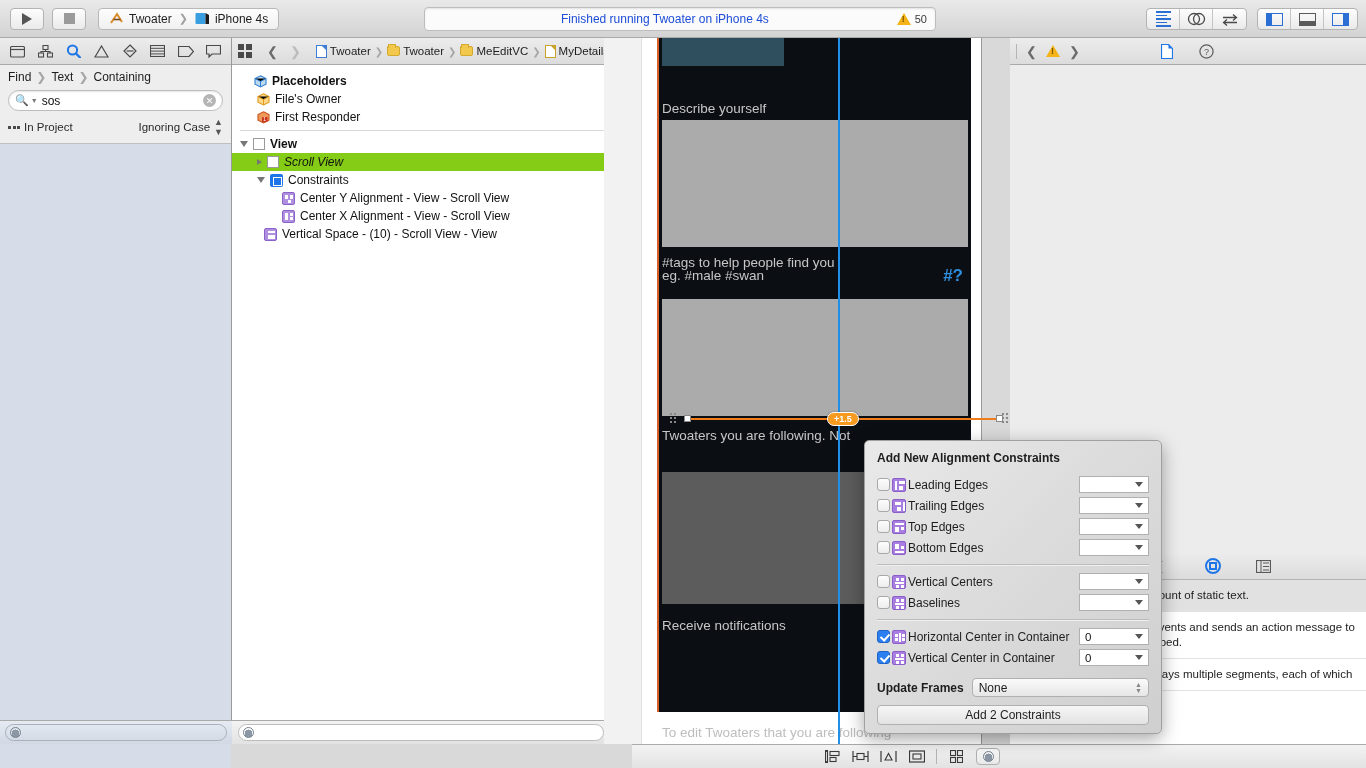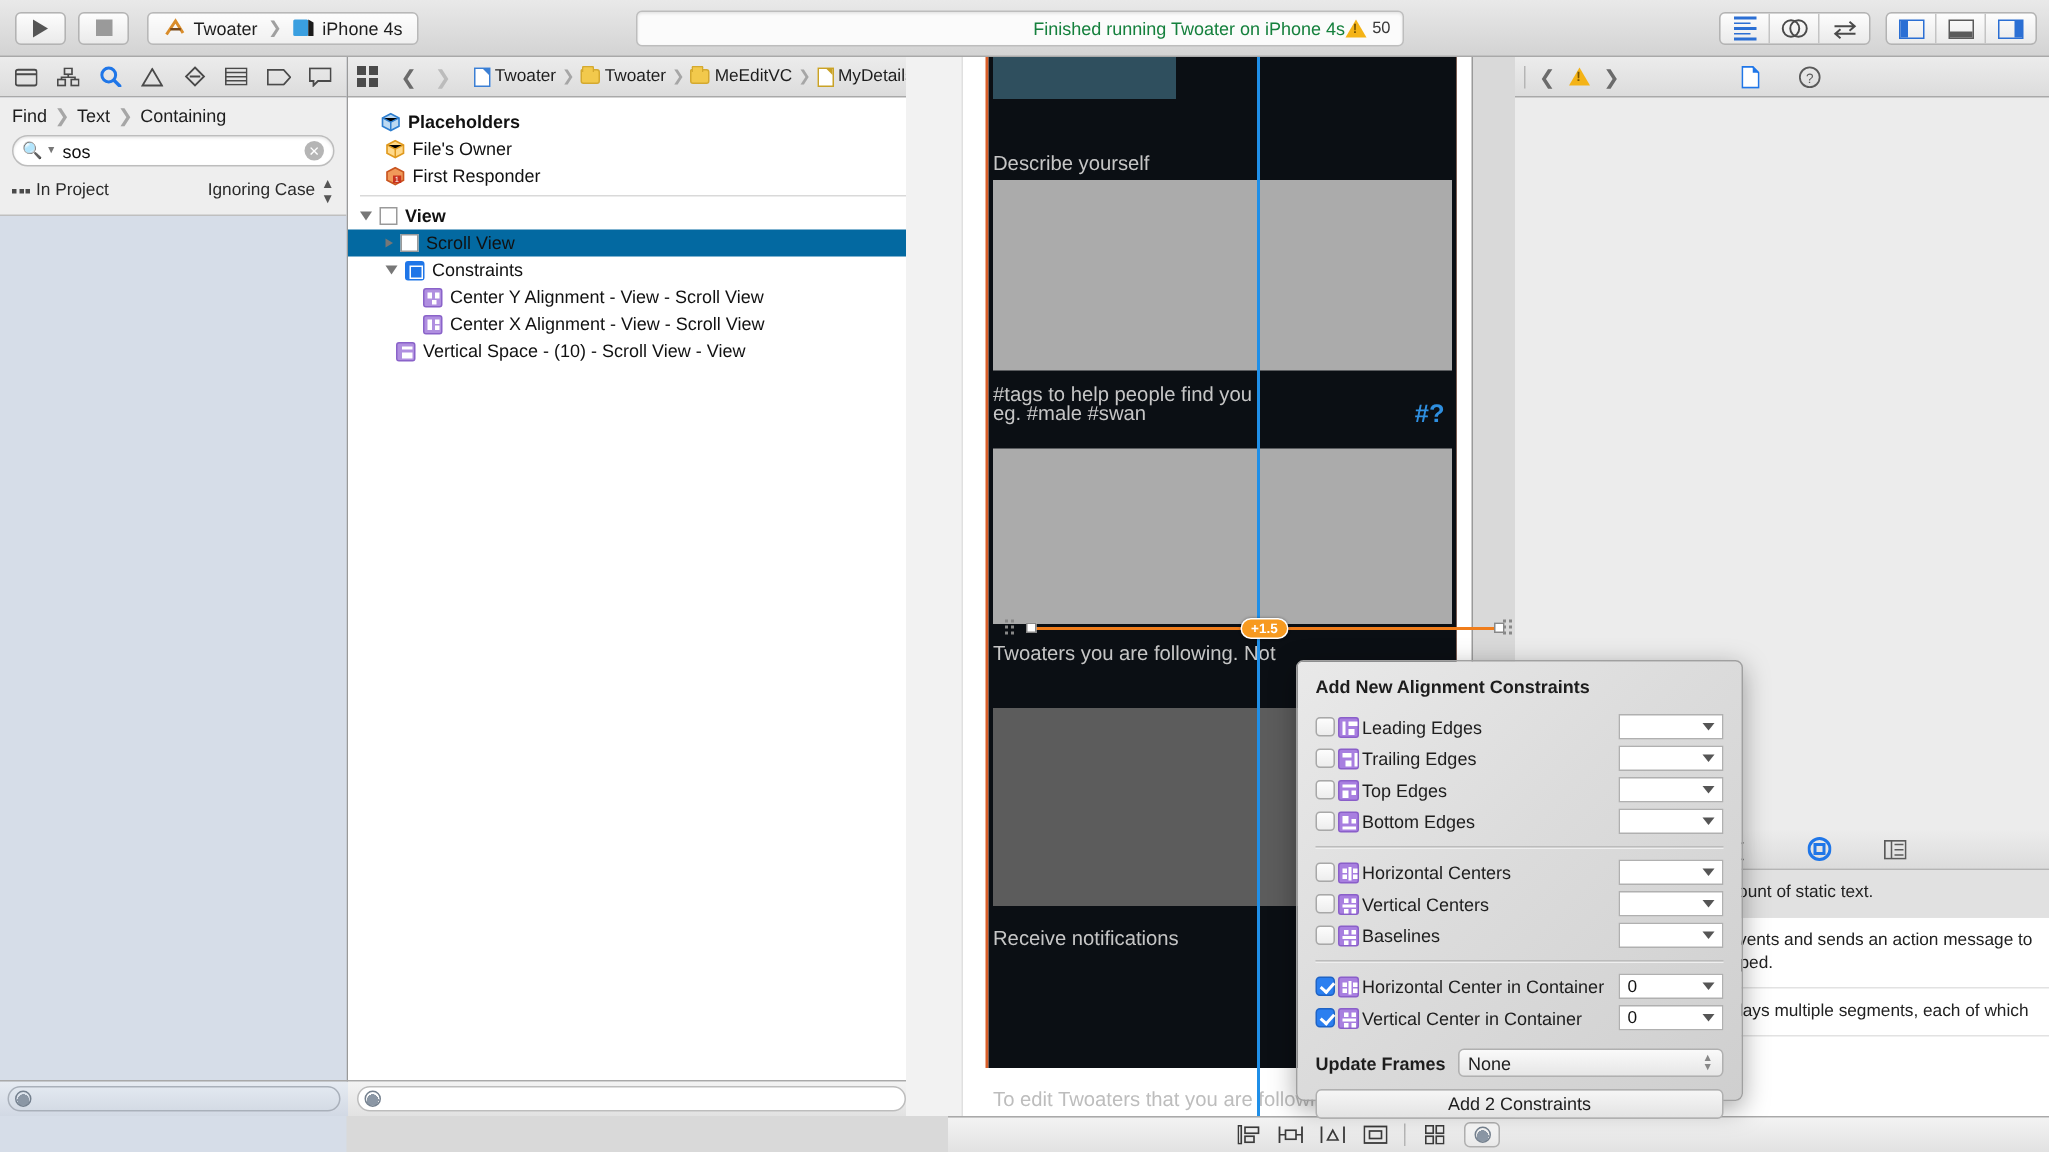--- a/index.html
+++ b/index.html
@@ -42,21 +42,21 @@
     display: flex; align-items: center; padding: 0 10px; gap: 5px;
     font-size: 12px; color: #1d1d1d;
   }
   .scheme .sep { color: #a0a0a0; font-size: 11px; margin: 0 2px; }
   .status-bar {
     position: absolute; left: 424px; top: 7px; width: 512px; height: 24px;
     background: #fbfbfb; border: 1px solid #bdbdbd; border-radius: 4px;
     display: flex; align-items: center; padding: 0 8px;
     box-shadow: inset 0 1px 2px rgba(0,0,0,0.10);
   }
-  .status-bar .txt { flex: 1; text-align: right; font-size: 12px; color: #15803d; }
+  .status-bar .txt { flex: 1; text-align: center; font-size: 12px; color: #1d4ed8; }
   .warn-group { display: flex; align-items: center; gap: 4px; }
   .warn-tri {
     width: 0; height: 0;
     border-left: 7px solid transparent; border-right: 7px solid transparent;
     border-bottom: 12px solid #f4b316;
     position: relative;
   }
   .warn-tri::after {
     content: "!"; position: absolute; left: -2px; top: 2px;
     font-size: 9px; font-weight: bold; color: #7a5500; line-height: 1;
@@ -152,21 +152,21 @@
   .crumb { display: flex; align-items: center; gap: 3px; }
   .ic-file { width: 11px; height: 13px; background: #fff; border: 1px solid #3b7fd4; position: relative; }
   .ic-file::after { content:""; position:absolute; right:0; top:0; border-top: 4px solid #3b7fd4; border-left: 4px solid transparent; }
   .ic-folder { width: 13px; height: 10px; background: #f2c94c; border: 1px solid #d4a92f; border-radius: 1px 2px 2px 2px; position: relative; }
   .ic-folder::before { content:""; position:absolute; left:0; top:-3px; width:6px; height:3px; background:#f2c94c; border:1px solid #d4a92f; border-bottom:none; border-radius:1px 1px 0 0;}
   .ic-xib { width: 11px; height: 13px; background: #fff; border: 1px solid #c9a227; position: relative; }
   .ic-xib::after { content:""; position:absolute; right:0; top:0; border-top: 4px solid #c9a227; border-left: 4px solid transparent; }
   .ic-viewbox { width: 12px; height: 12px; border: 1.5px solid #9a9a9a; background: #fff; }
   .outline-tree { padding: 7px 0 0 0; font-size: 12px; color: #111; }
   .tree-row { display: flex; align-items: center; height: 18px; padding-left: 8px; gap: 5px; position: relative; }
-  .tree-row.selected { background: #0369a1; }
+  .tree-row.selected { background: #84cc16; font-style: italic; }
   .tri { width: 0; height: 0; border-left: 5px solid #777; border-top: 3.5px solid transparent; border-bottom: 3.5px solid transparent; }
   .tri.open { border-left: 4.5px solid transparent; border-right: 4.5px solid transparent; border-top: 6px solid #777; border-bottom: none; }
   .tri.blank { border: none; width: 9px; }
   .ic-cube { width: 13px; height: 13px; position: relative; }
   .ic-cube svg { display: block; }
   .ic-constr { width: 13px; height: 13px; background: #1f76e8; border-radius: 2px; position: relative; }
   .ic-constr::after { content:""; position:absolute; left:3px; top:3px; width:7px; height:7px; border:1px solid #fff; }
   .ic-cns { width: 13px; height: 13px; background: #b08fe0; border: 1px solid #8a63c9; border-radius: 2px; position: relative; }
   .ic-cns i { position: absolute; background: #fff; }
   .sep-line { height: 1px; background: #d9d9d9; margin: 4px 8px; }
@@ -795,56 +795,41 @@
           <span class="v"></span>
           <span class="dn-tri"></span>
         </span>
     </div>
 
     <div class="pop-sep"></div>
 
     <div class="pop-row">
       <span class="cbx"></span>
       <span class="pic">
-          <i style="left:6px;top:2px;width:2px;height:9px"></i>
-          <i style="left:2px;top:3px;width:3px;height:3px"></i>
-          <i style="left:9px;top:3px;width:3px;height:3px"></i>
-          <i style="left:2px;top:7.5px;width:3px;height:3px"></i>
-          <i style="left:9px;top:7.5px;width:3px;height:3px"></i>
-        </span>
-      <span class="pop-label">Horizontal Centers</span>
+          <i style="left:2px;top:6px;width:9px;height:2px"></i>
+          <i style="left:3px;top:2px;width:3px;height:3px"></i>
+          <i style="left:7.5px;top:2px;width:3px;height:3px"></i>
+          <i style="left:3px;top:9px;width:3px;height:3px"></i>
+          <i style="left:7.5px;top:9px;width:3px;height:3px"></i>
+        </span>
+      <span class="pop-label">Vertical Centers</span>
       <span class="pop-combo">
           <span class="v"></span>
           <span class="dn-tri"></span>
         </span>
     </div>
     <div class="pop-row">
       <span class="cbx"></span>
       <span class="pic">
           <i style="left:2px;top:6px;width:9px;height:2px"></i>
           <i style="left:3px;top:2px;width:3px;height:3px"></i>
           <i style="left:7.5px;top:2px;width:3px;height:3px"></i>
           <i style="left:3px;top:9px;width:3px;height:3px"></i>
           <i style="left:7.5px;top:9px;width:3px;height:3px"></i>
         </span>
-      <span class="pop-label">Vertical Centers</span>
-      <span class="pop-combo">
-          <span class="v"></span>
-          <span class="dn-tri"></span>
-        </span>
-    </div>
-    <div class="pop-row">
-      <span class="cbx"></span>
-      <span class="pic">
-          <i style="left:2px;top:6px;width:9px;height:2px"></i>
-          <i style="left:3px;top:2px;width:3px;height:3px"></i>
-          <i style="left:7.5px;top:2px;width:3px;height:3px"></i>
-          <i style="left:3px;top:9px;width:3px;height:3px"></i>
-          <i style="left:7.5px;top:9px;width:3px;height:3px"></i>
-        </span>
       <span class="pop-label">Baselines</span>
       <span class="pop-combo">
           <span class="v"></span>
           <span class="dn-tri"></span>
         </span>
     </div>
 
     <div class="pop-sep"></div>
 
     <div class="pop-row">

